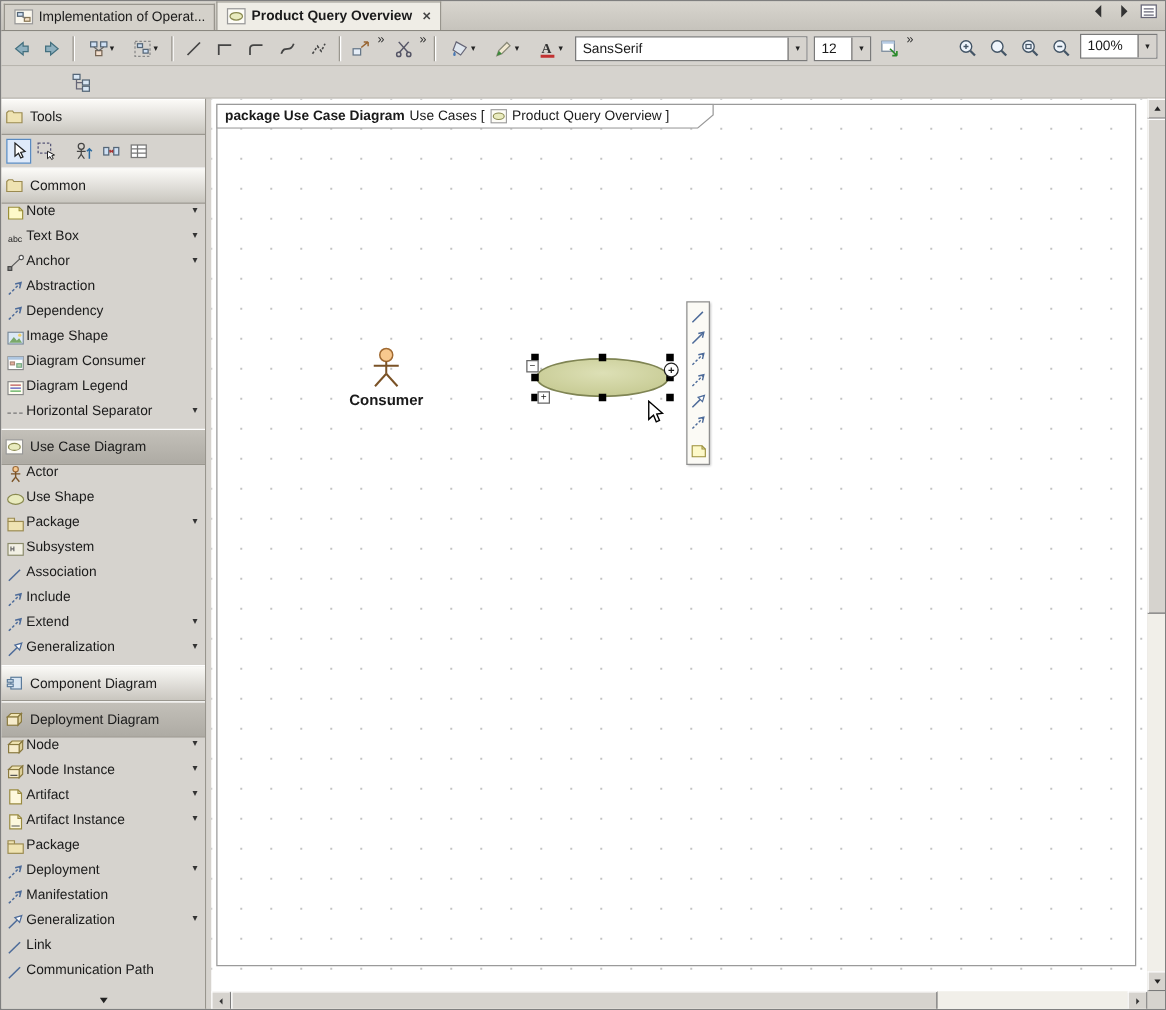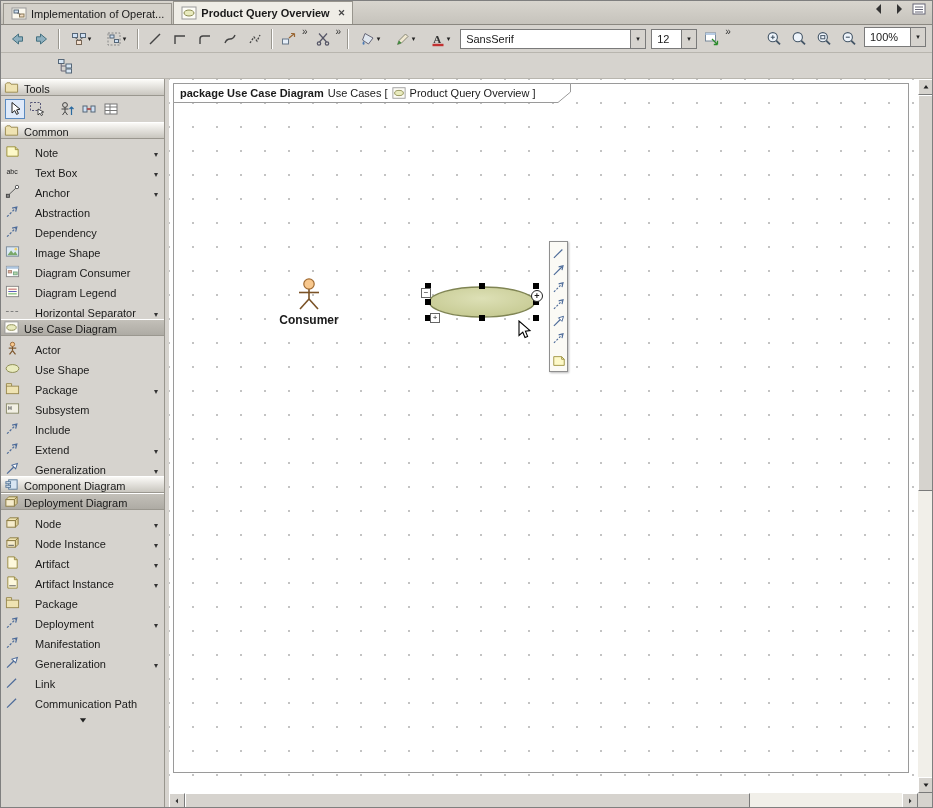--- a/index.html
+++ b/index.html
@@ -23,27 +23,27 @@
 .tb .dd{font-size:7px;color:#222}
 .tsep{width:2px;height:20px;border-left:1px solid #9a978f;border-right:1px solid #fff;margin:0 3px;flex:none}
 .ovf{font-size:10px;color:#333;align-self:flex-start;margin:1px 3px 0 0;letter-spacing:-1px}
 svg.pi{width:16px;height:16px;display:block}
 .combo{height:20px;background:#fff;border:1px solid #7a7a7a;display:flex;align-items:center;flex:none;margin:0 2px}
 .combo-val{flex:1;padding:0 5px;overflow:hidden;white-space:nowrap}
 .combo-btn{width:15px;height:100%;background:#d6d3ce;border-left:1px solid #7a7a7a;display:flex;align-items:center;justify-content:center;font-size:7px;color:#222}
 .zoom-cluster{margin-left:auto;display:flex;gap:1px}
 
 .palette{position:absolute;left:0;top:78px;width:164px;height:730px;background:#d6d3ce;border-right:1px solid #98958d;overflow:hidden}
-.pal-header{height:17px;display:flex;align-items:flex-end;gap:5px;padding:0 3px;background:linear-gradient(#fbfaf7,#c9c6bf);border-top:1px solid #fff;border-bottom:1px solid #9a978f;font-size:11px}
+.pal-header{height:29px;display:flex;align-items:center;gap:5px;padding:0 3px;background:linear-gradient(#fbfaf7,#c9c6bf);border-top:1px solid #fff;border-bottom:1px solid #9a978f;font-size:11px}
 .pal-header.sel{background:linear-gradient(#c3c0b9,#aeaba4)}
 .pal-hicon svg,.pal-icon svg{width:15px;height:15px;display:block}
 .pal-toolrow{height:26px;display:flex;align-items:center;gap:2px;padding:2px 4px}
 .pal-tool{width:20px;height:20px;display:flex;align-items:center;justify-content:center;border:1px solid transparent}
 .pal-tool.sel{border:1px solid #5a8ac0;background:#dfeafa}
-.pal-item{height:20px;display:flex;align-items:flex-end;gap:15px;padding:0 4px;position:relative}
+.pal-item{height:20px;display:flex;align-items:flex-start;gap:1px;padding:0 4px;position:relative}
 .pal-label{white-space:nowrap}
 .pal-dd{position:absolute;right:6px;font-size:8px;color:#333}
 .pal-more{height:16px;display:flex;align-items:center;justify-content:center;margin-top:2px}
 .pal-more svg{width:14px;height:10px}
 .splitter{position:absolute;left:164px;top:78px;width:4px;height:730px;background:#d6d3ce}
 
 .canvas-wrap{position:absolute;left:168px;top:78px;width:765px;height:730px;background:#d6d3ce}
 .canvas-viewport{position:absolute;left:0;top:0;width:749px;height:806px;background:#fff;overflow:hidden;background-image:radial-gradient(circle,#c3c3c3 0.9px,transparent 1.2px);background-size:24px 24px;background-position:12px 12px}
 .frame{position:absolute;left:4px;top:4px;width:736px;height:690px;border:1px solid #9a9a9a}
 .frame-header{position:absolute;left:4px;top:4px;width:404px;height:20px}
@@ -505,20 +505,28 @@
         <span class="pal-dd">▾</span>
       </div>
       <div class="pal-item">
         <span class="pal-icon">
           <svg class="pi" viewBox="0 0 16 16">
             <rect x="1.5" y="3" width="13" height="10" fill="#f2f0e4" stroke="#8a8a6a"></rect>
             <path d="M4,5.5 V9.5 M4,7.5 H6.5 M6.5,5.5 V9.5" fill="none" stroke="#666"></path>
           </svg>
         </span>
         <span class="pal-label">Subsystem</span>
+      </div>
+      <div class="pal-item">
+        <span class="pal-icon">
+          <svg class="pi" viewBox="0 0 16 16">
+            <line x1="2.2" y1="13.5" x2="11.8" y2="4" stroke="#4d6b99" stroke-width="1.3"></line>
+          </svg>
+        </span>
+        <span class="pal-label">Association</span>
       </div>
       <div class="pal-item">
         <span class="pal-icon">
           <svg class="pi" viewBox="0 0 16 16">
             <line x1="2.2" y1="13.5" x2="11.8" y2="4" stroke="#4d6b99" stroke-width="1.3" stroke-dasharray="2.4,1.7"></line>
             <path d="M7.6,4.4 L12.6,3.2 L11.4,8.2" fill="none" stroke="#4d6b99" stroke-width="1.3"></path>
           </svg>
         </span>
         <span class="pal-label">Include</span>
       </div>

